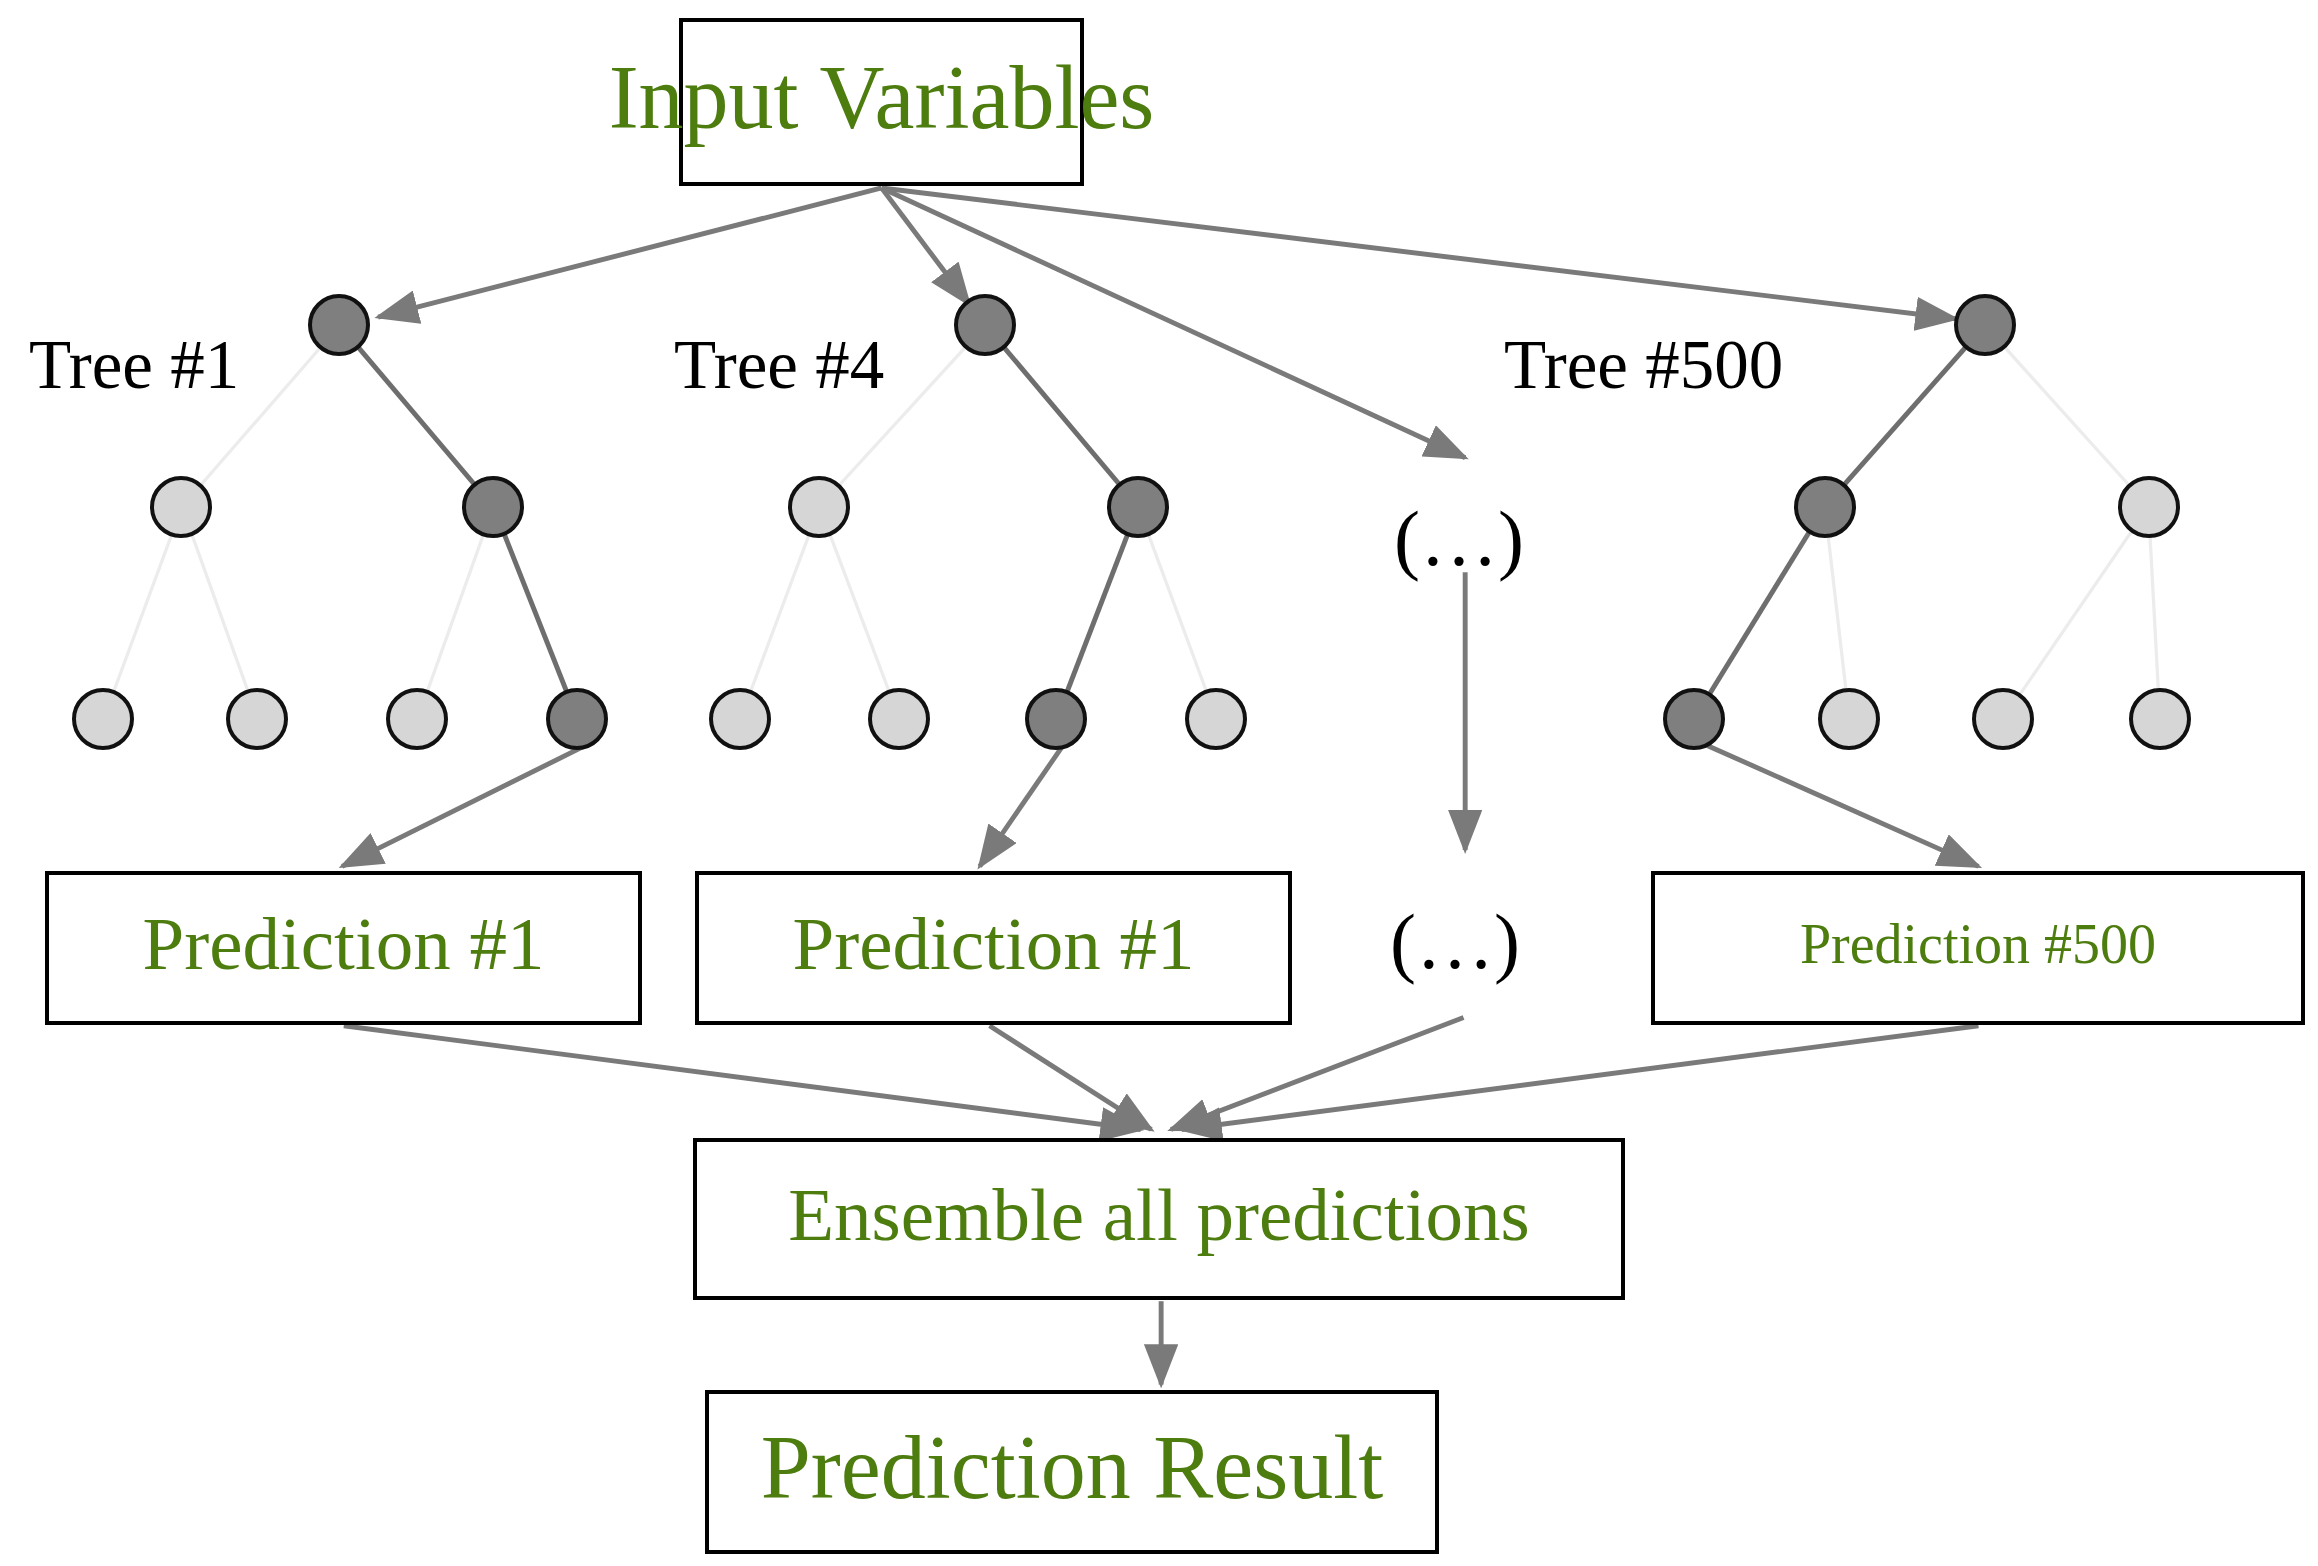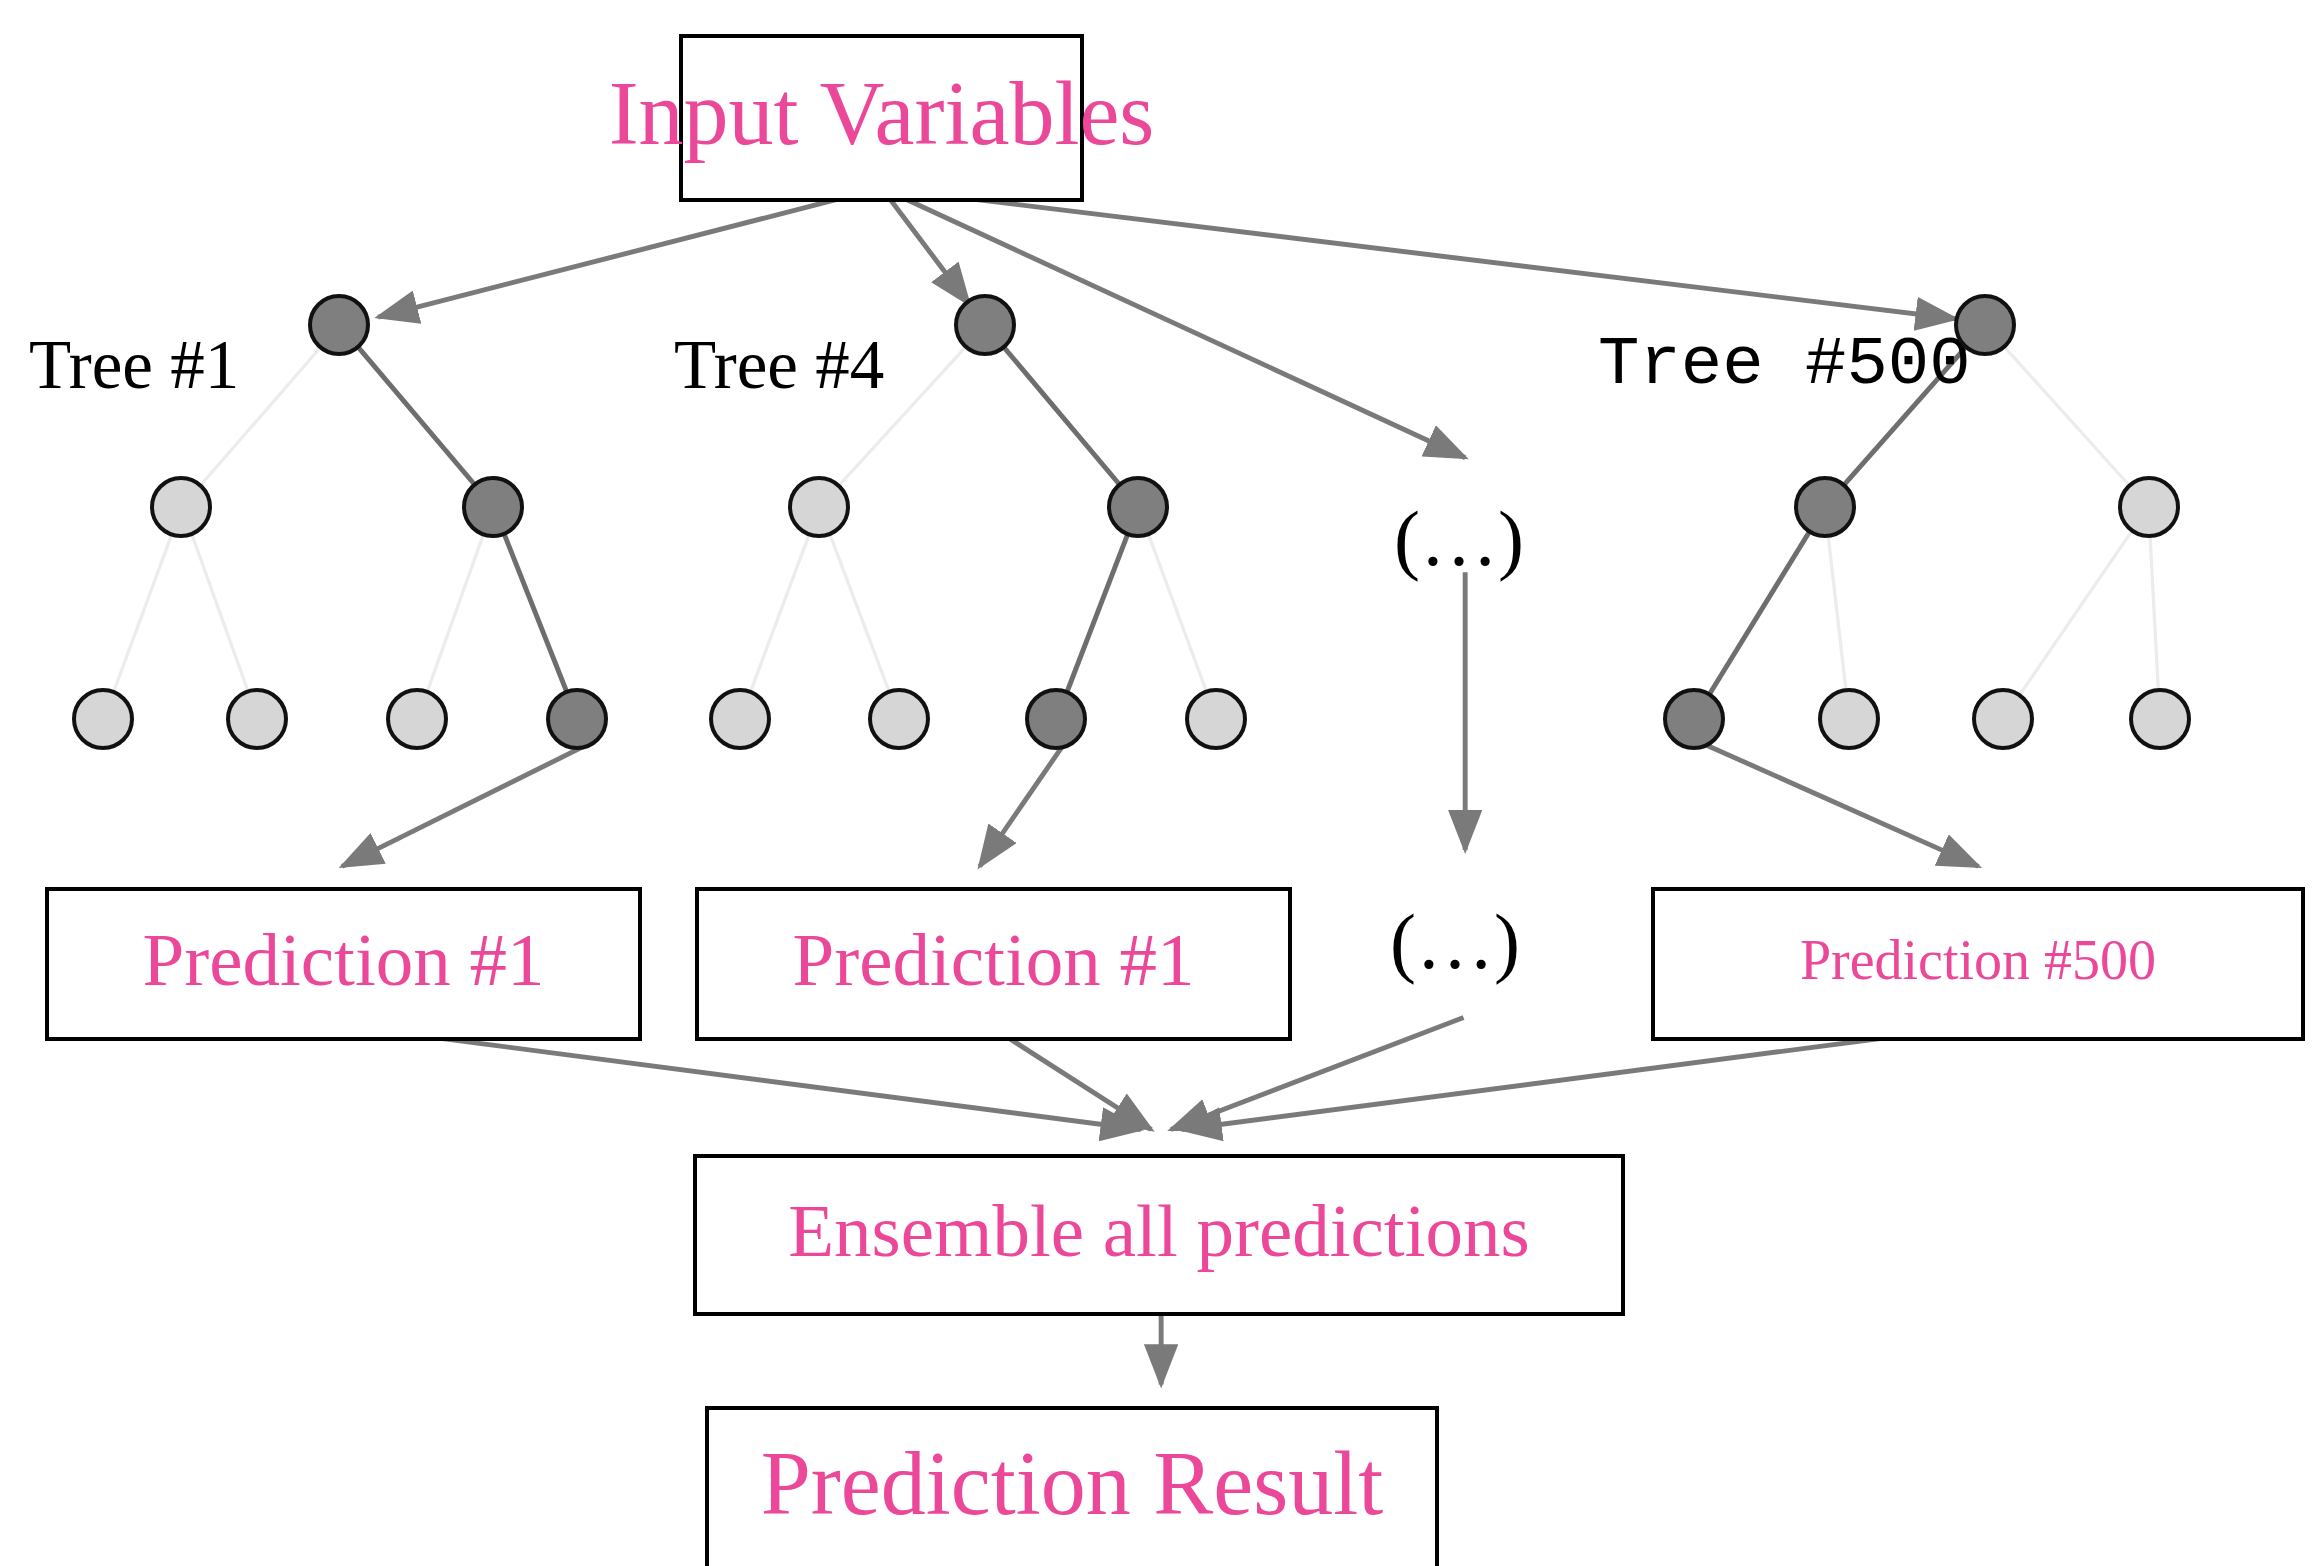--- a/index.html
+++ b/index.html
@@ -23,25 +23,24 @@
     pointer-events: none;
   }
   .box {
     position: absolute;
     box-sizing: border-box;
     background: #ffffff;
     border: 4.9px solid #000000;
     display: flex;
     align-items: center;
     justify-content: center;
-    color: #ec4899;
+    color: #4d7c0f;
     line-height: 1;
     white-space: nowrap;
     z-index: 4;
-    margin-top: 16px;
   }
   .box-label {
     display: block;
     line-height: 1;
     padding-bottom: 8.2px;
   }
   .tree-label {
     position: absolute;
     color: #000000;
     font-size: 69px;
@@ -134,21 +133,21 @@
       <div class="node node-dark" style="left: 1794px; top: 476px; width: 62px; height: 62px;"></div>
       <div class="node node-light" style="left: 2118px; top: 476px; width: 62px; height: 62px;"></div>
       <div class="node node-dark" style="left: 1663px; top: 688px; width: 62px; height: 62px;"></div>
       <div class="node node-light" style="left: 1818px; top: 688px; width: 62px; height: 62px;"></div>
       <div class="node node-light" style="left: 1972px; top: 688px; width: 62px; height: 62px;"></div>
       <div class="node node-light" style="left: 2129px; top: 688px; width: 62px; height: 62px;"></div>
     </div>
   <div id="labels-layer">
       <div class="tree-label" style="left: 29px; top: 331px;">Tree #1</div>
       <div class="tree-label" style="left: 674px; top: 331px;">Tree #4</div>
-      <div class="tree-label" style="left: 1598px; top: 331px; font-family: Liberation Mono, monospace;">Tree #500</div>
+      <div class="tree-label" style="left: 1504px; top: 331px;">Tree #500</div>
     </div>
 
   <div class="box" id="box-input" style="left: 679px; top: 18px; width: 405px; height: 168px; font-size: 90px;">
     <span class="box-label">Input Variables</span>
   </div>
 
   <div class="box" id="box-pred1" style="left: 45px; top: 871px; width: 597px; height: 154px; font-size: 75px;">
     <span class="box-label">Prediction #1</span>
   </div>
 

